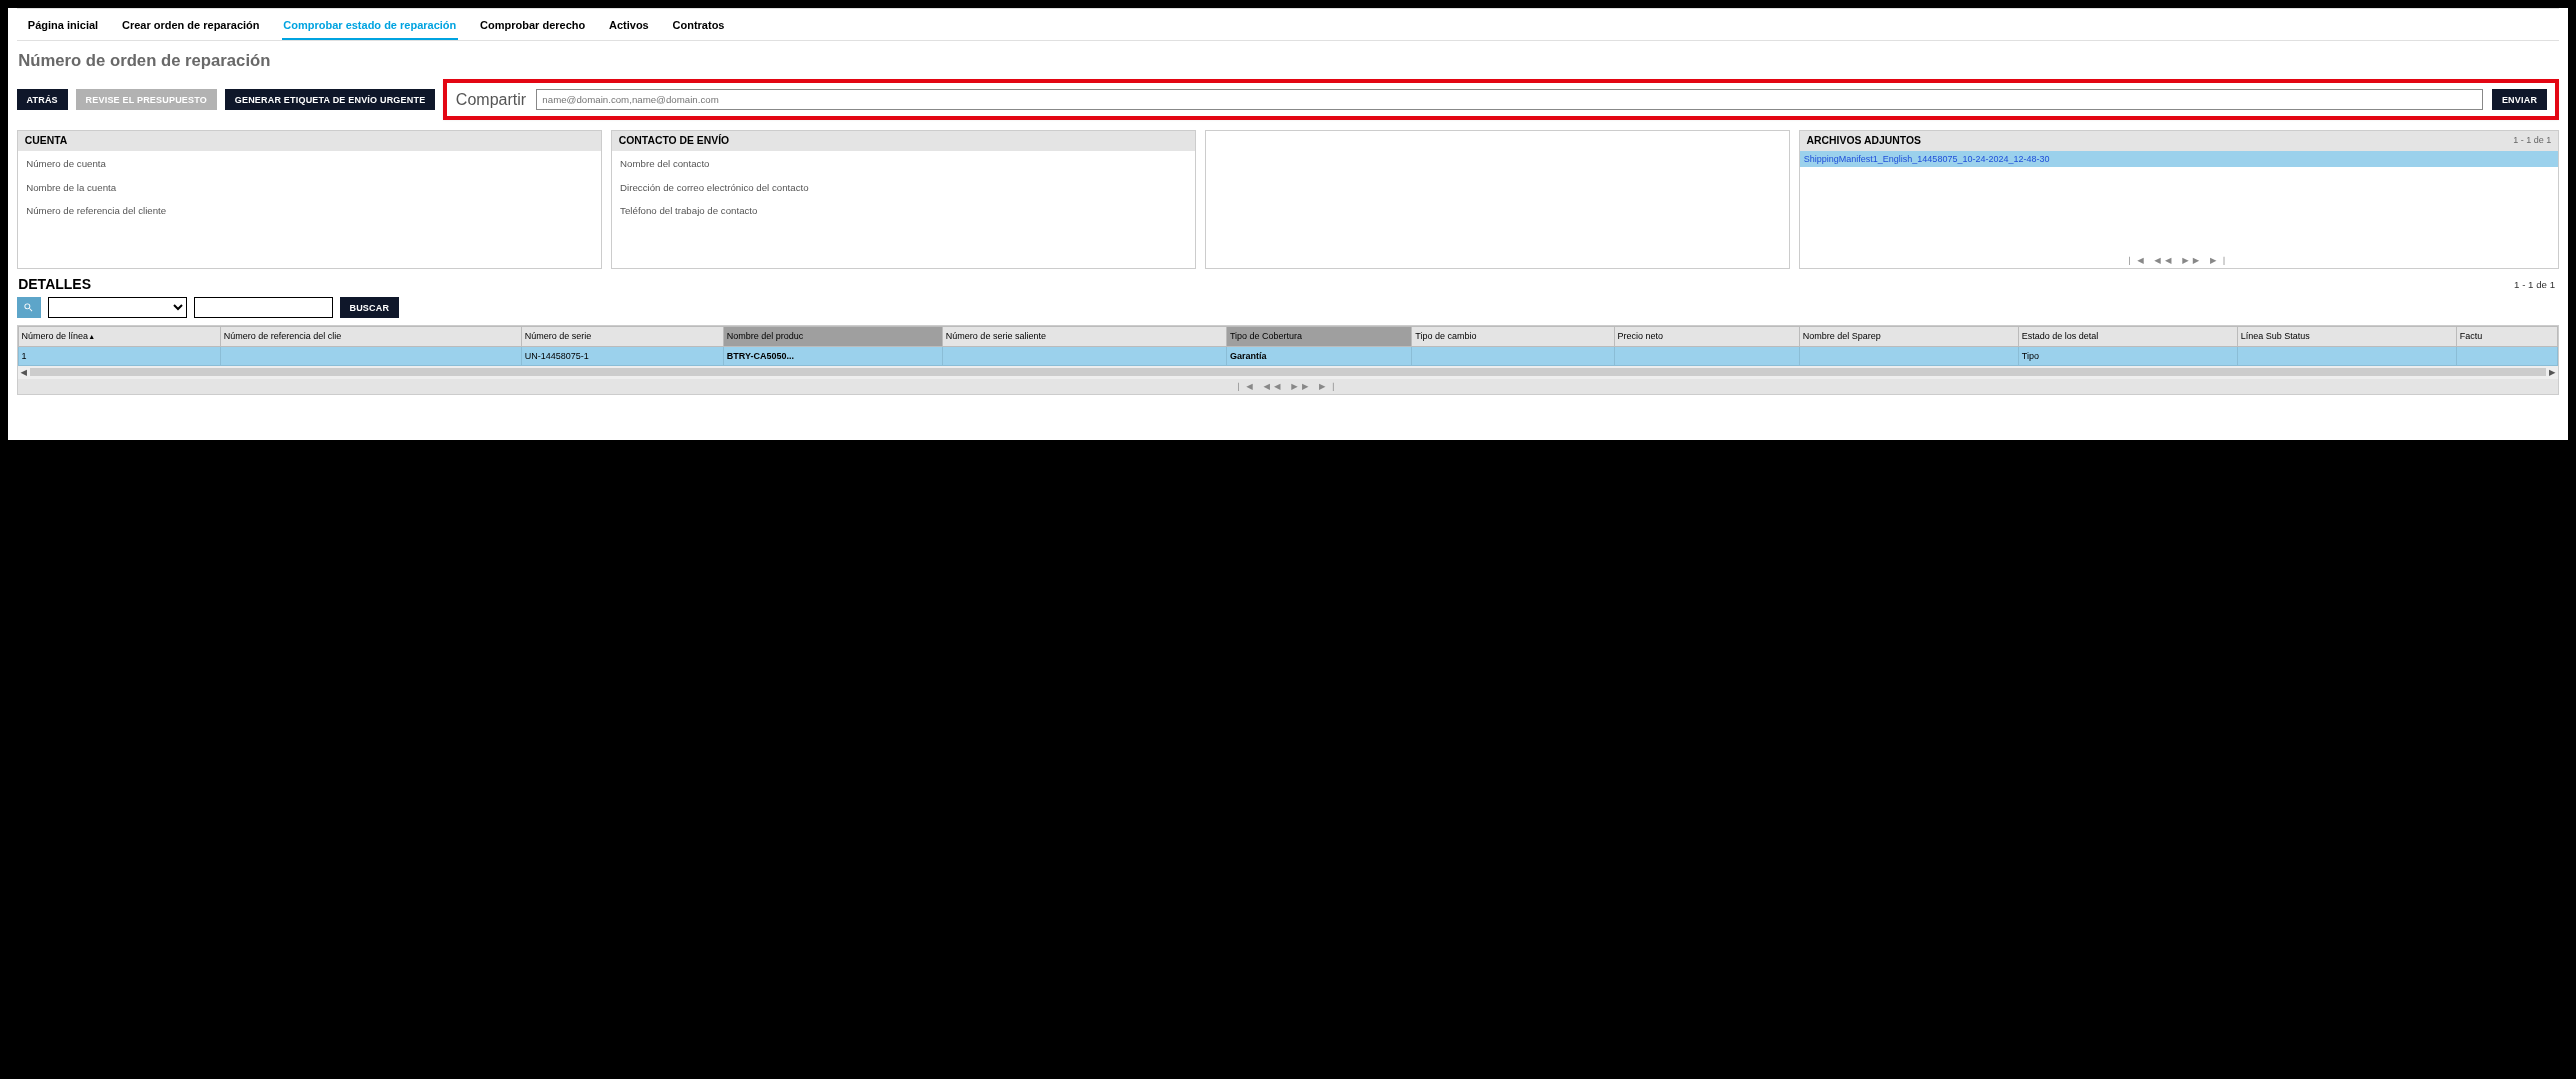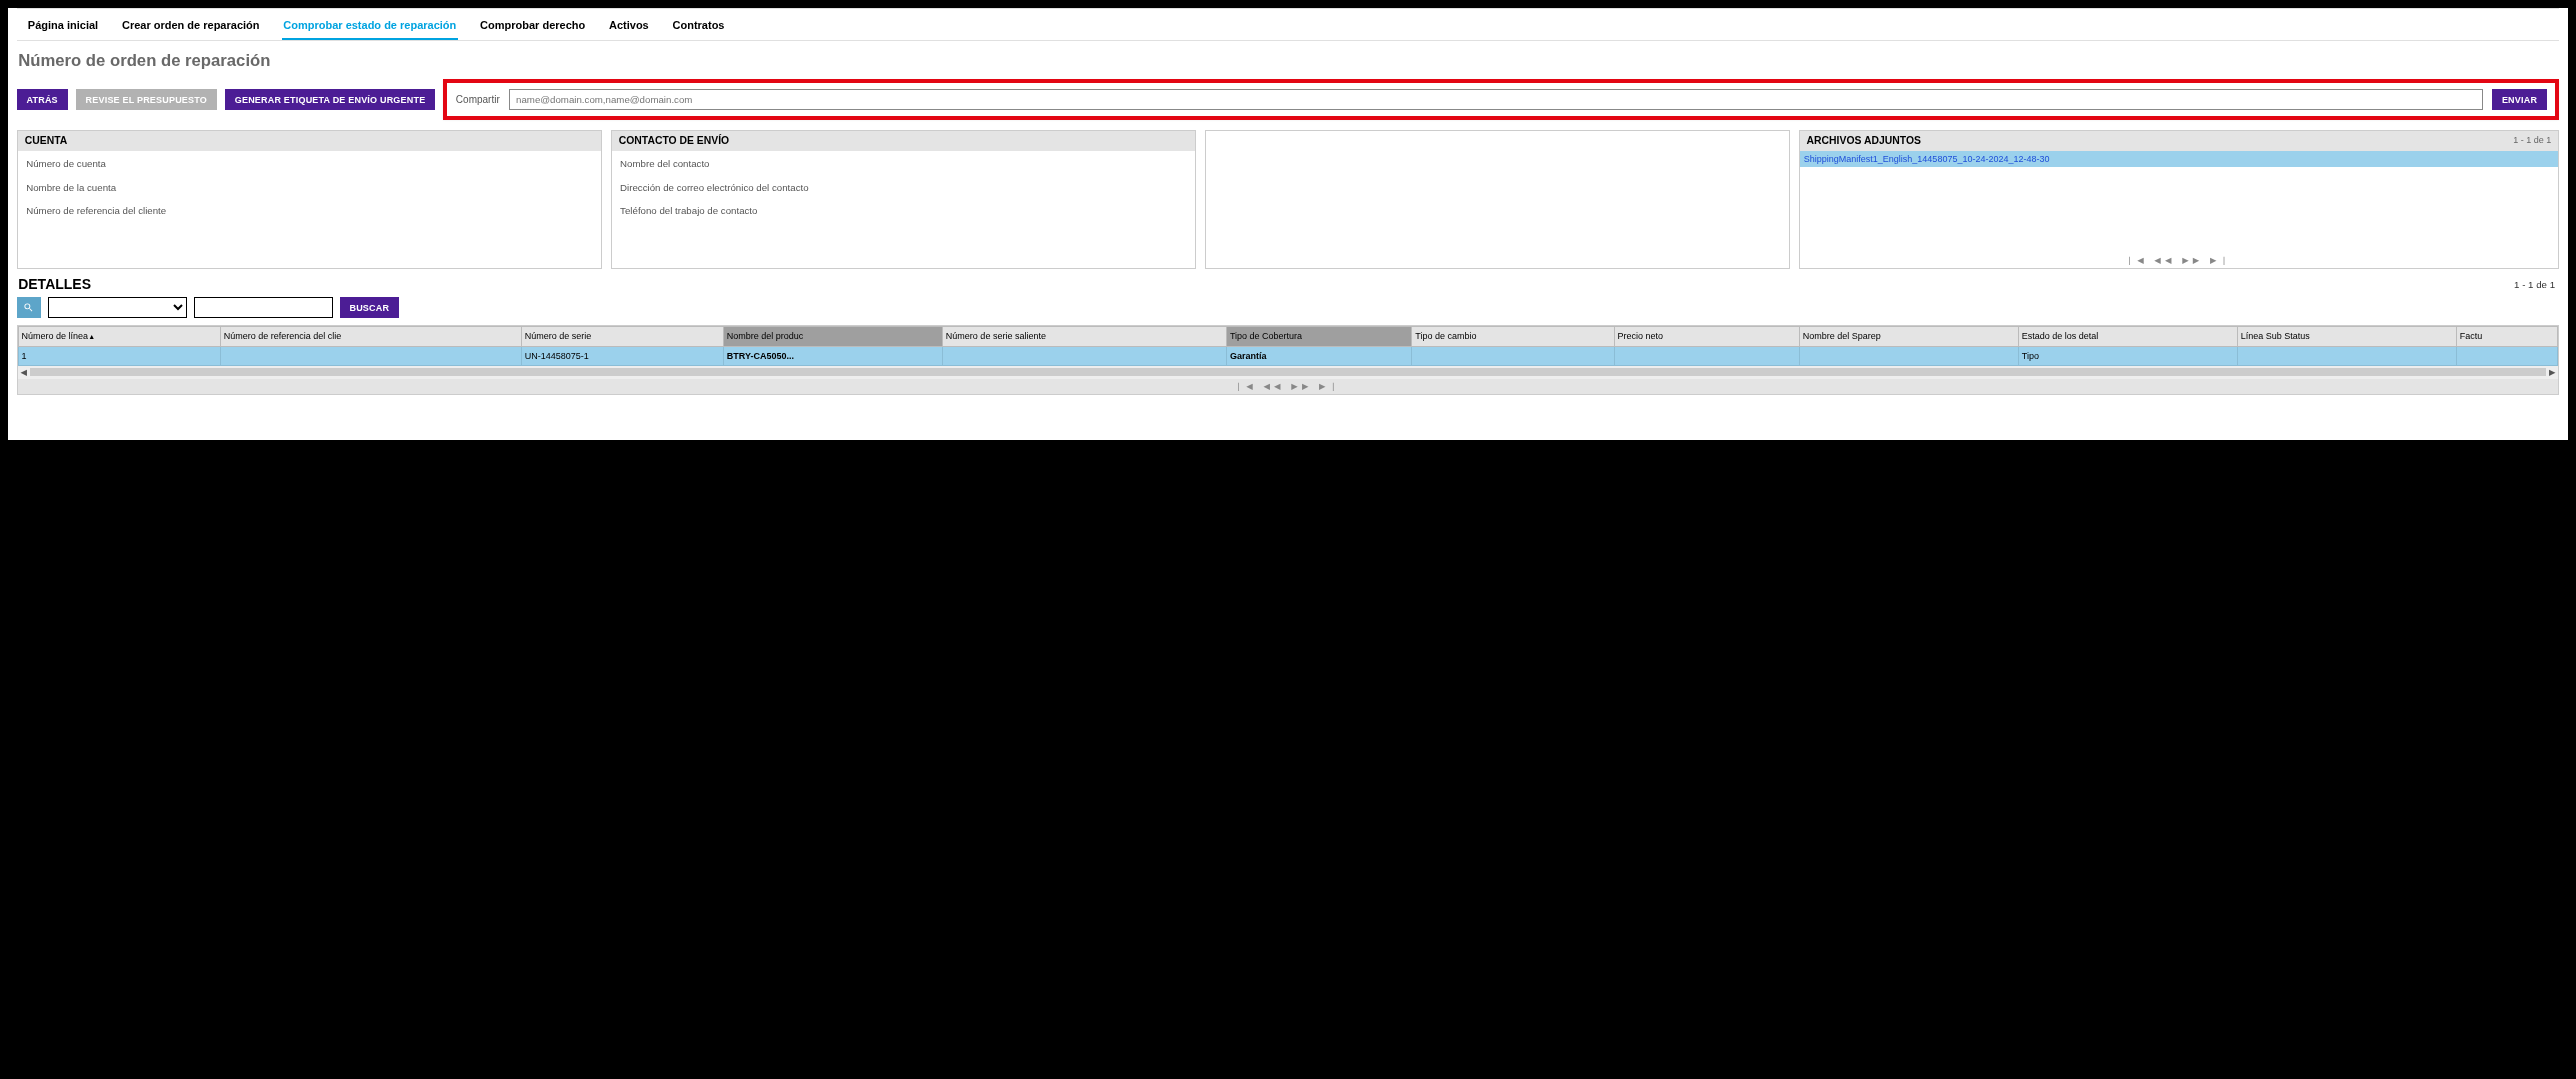--- a/index.html
+++ b/index.html
@@ -41,21 +41,21 @@
       margin: 9.7px 0 8.4px 1.4px;
     }
     
     .actions-row {
       display: flex;
       align-items: center;
       gap: 8.4px;
       margin-bottom: 9.7px;
     }
     .btn {
-      background: #4c1d95;
+      background: #0f172a;
       color: #fff;
       border: none;
       padding: 5.6px 9.7px;
       font-size: 9px;
       font-weight: 700;
       cursor: pointer;
       letter-spacing: 0.2px;
     }
     .btn.disabled {
       background: #b2b2b2;
@@ -65,21 +65,21 @@
       border: 0.7px solid #e8e8e8;
       box-shadow: 0 0.7px 2.1px rgba(0,0,0,.08);
       padding: 5.6px 8.4px;
       display: flex;
       align-items: center;
       gap: 9.7px;
       flex: 1;
       background:#fff;
     }
     .share-box .label {
-      font-size: 10px;
+      font-size: 16px;
       color:#555;
     }
     .share-box input {
       flex: 1;
       border: 0.7px solid #888;
       padding: 4.2px 5.6px;
       font-size: 9.7px;
       color: #777;
       background:#fff;
     }

